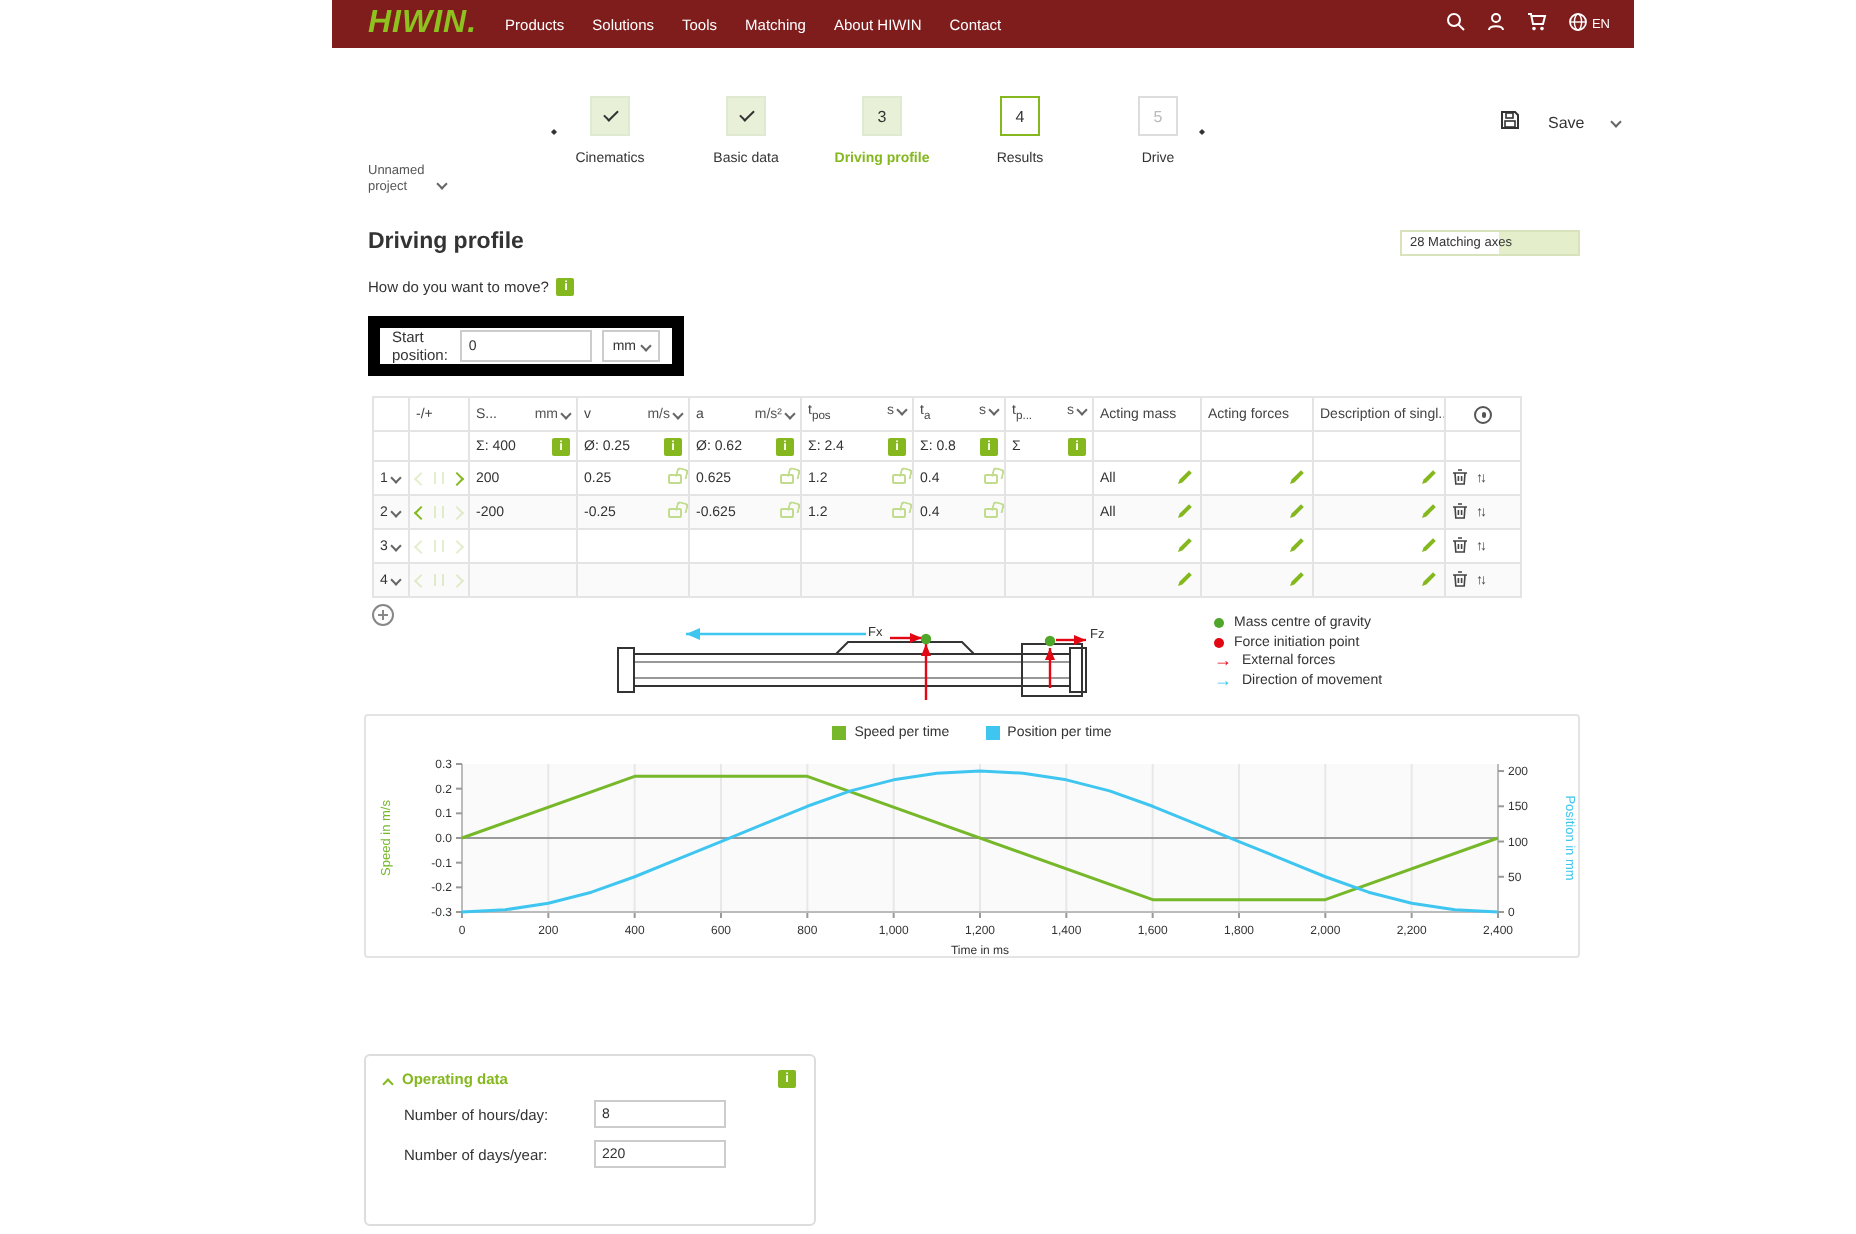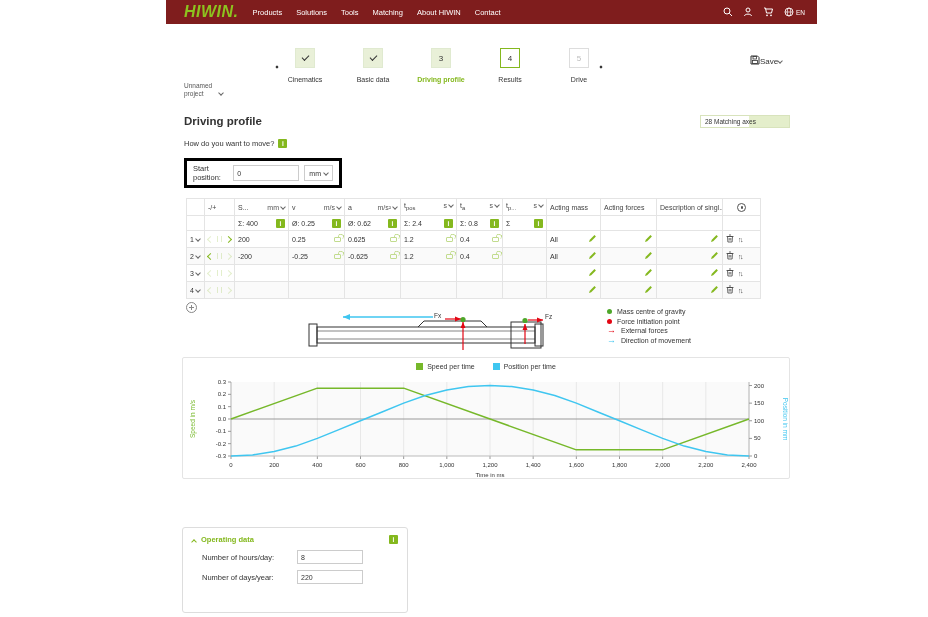--- a/index.html
+++ b/index.html
@@ -22,30 +22,30 @@
   .chev-l{border-left:2px solid #333;border-bottom:2px solid #333;transform:rotate(45deg);display:inline-block}
   .chev-r{border-left:2px solid #333;border-bottom:2px solid #333;transform:rotate(225deg);display:inline-block}
   .step{top:48px;width:68px;text-align:center}
   .stepbox{width:20px;height:20px;margin:0 auto;display:flex;align-items:center;justify-content:center;
            font-size:8px;color:#333;background:#e9f0d8;border:1px solid #e0ead0;cursor:pointer}
   .step.upcoming .stepbox{background:#fff;border:1px solid #84b81e}
   .step.disabled .stepbox{background:#fff;border:1px solid #ddd;color:#bbb}
   .steplabel{font-size:7px;margin-top:8px;color:#333;white-space:nowrap}
   .step.active .steplabel{color:#84b81e;font-weight:bold}
   .check{display:inline-block;width:7px;height:4px;border-left:1.5px solid #333;border-bottom:1.5px solid #333;transform:rotate(-45deg);margin-top:-3px}
-  #save-btn{left:750px;top:55px;display:flex;align-items:center;gap:0;font-size:8px;cursor:pointer}
+  #save-btn{left:750px;top:55px;display:flex;align-items:center;gap:14px;font-size:8px;cursor:pointer}
   
   #heading{left:184px;top:115px;font-size:11.5px;font-weight:bold}
   #axes-badge{left:700px;top:115px;width:90px;height:13px;border:1px solid #d8e3bc;font-size:6.5px;
               line-height:11px;padding-left:4px;background:linear-gradient(to right,#fff 55%,#e4eecb 55%)}
   #question{left:184px;top:139px;font-size:7.5px;display:flex;align-items:center;gap:4px}
   .info{display:inline-block;width:9px;height:9px;background:#84b81e;color:#fff;font-size:6.5px;font-weight:bold;
         line-height:9px;text-align:center;border-radius:1px;font-style:normal}
   
-  #startpos{left:184px;top:158px;width:158px;height:30px;border:3px solid #000000;display:flex;align-items:center;padding:0 6px;gap:5px}
+  #startpos{left:184px;top:158px;width:158px;height:30px;border:6px solid #000000;display:flex;align-items:center;padding:0 6px;gap:5px}
   .field-label{font-size:7.5px;color:#333}
   .input{border:1px solid #ccc;height:16px;font-size:7px;padding:0 3px;font-family:"Liberation Sans",sans-serif;color:#333;background:#fff}
   .selectbox{border:1px solid #ccc;height:16px;font-size:7px;display:flex;align-items:center;gap:3px;padding:0 4px;background:#fff;cursor:pointer}
   .caret{display:inline-block;width:4px;height:4px;border-right:1px solid #666;border-bottom:1px solid #666;transform:rotate(45deg);margin-bottom:1px}
   
   #ptable{left:186px;top:198px;width:574px;border-collapse:collapse;table-layout:fixed;font-size:7px}
   #ptable th,#ptable td{border:1px solid #e4e4e4;padding:1px 3px;text-align:left;font-weight:normal;white-space:nowrap;overflow:hidden}
   #ptable thead th{height:17px;color:#444}
   #ptable tr.sum td{height:15px}
   #ptable tr.datarow td{height:17px}

